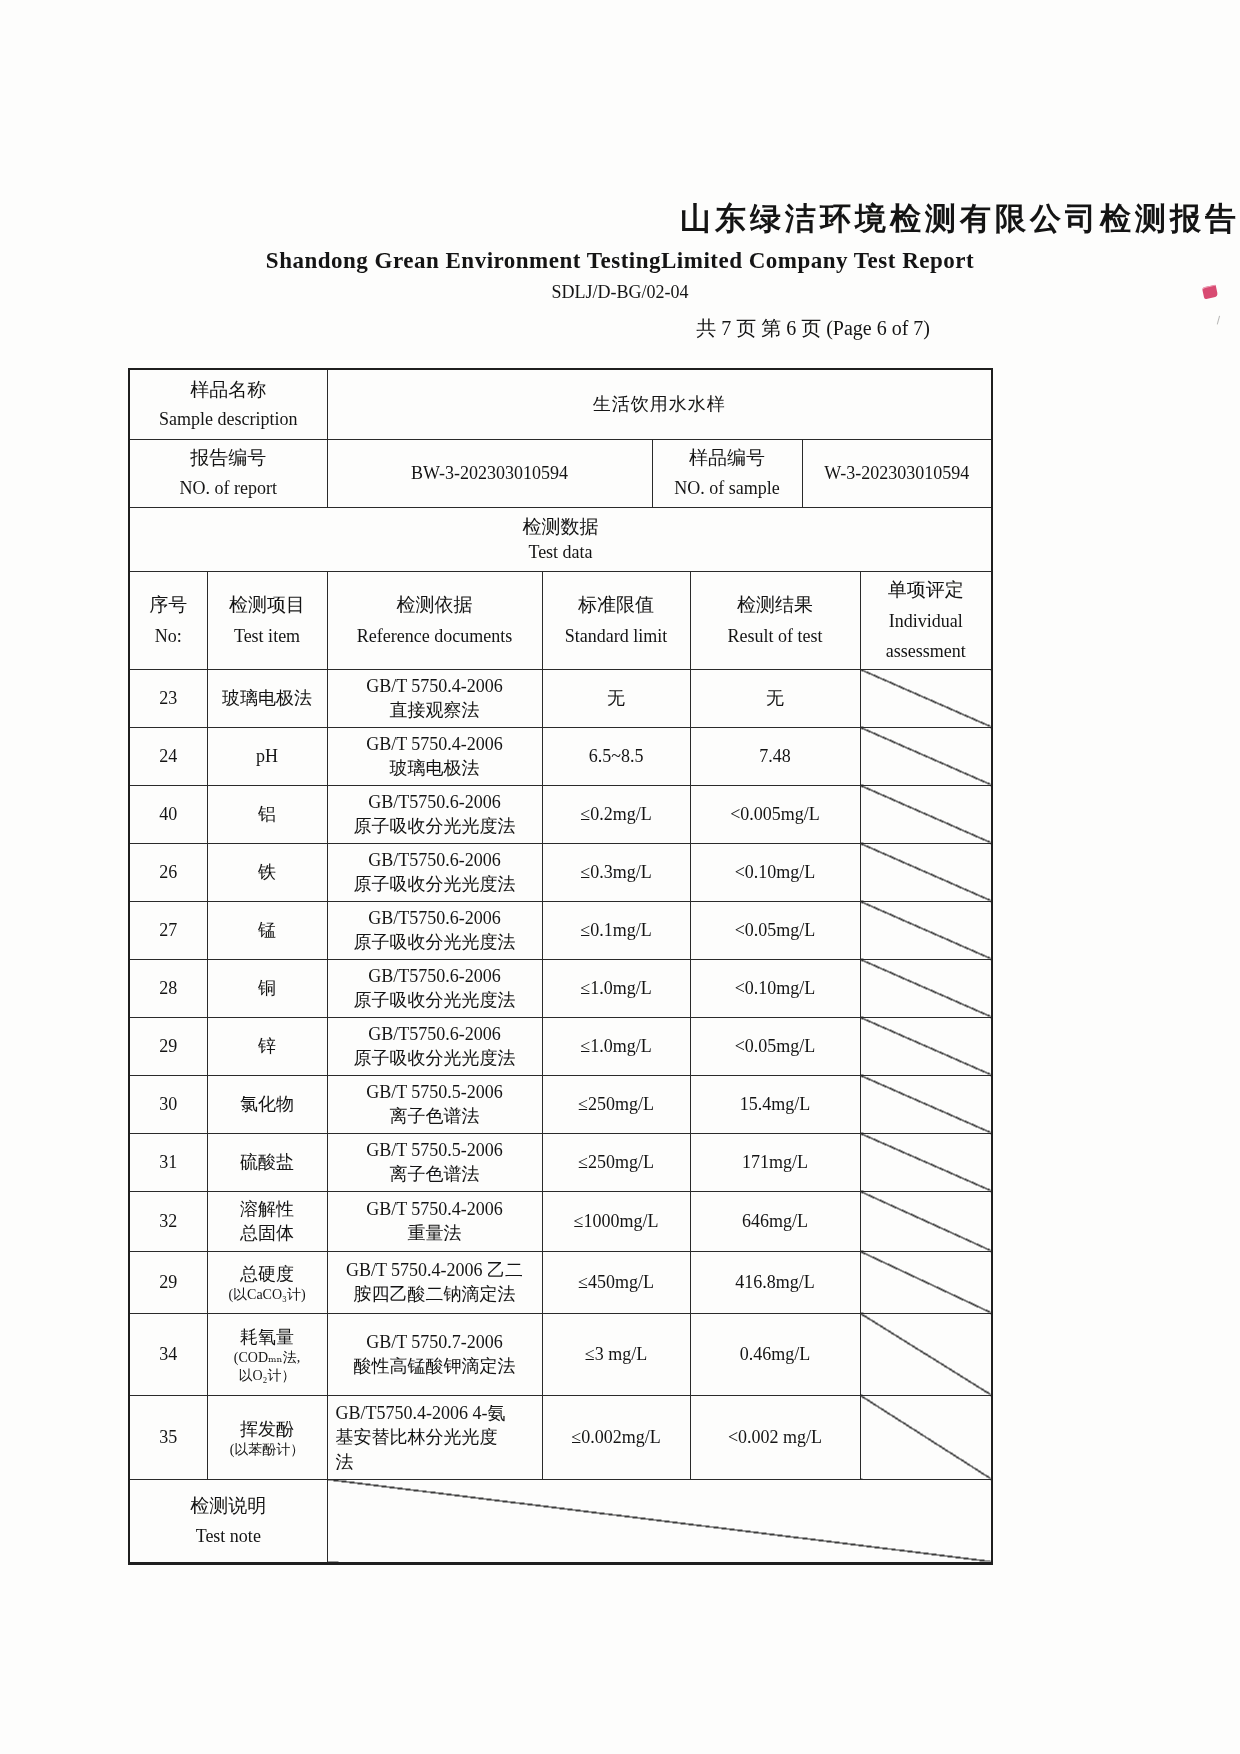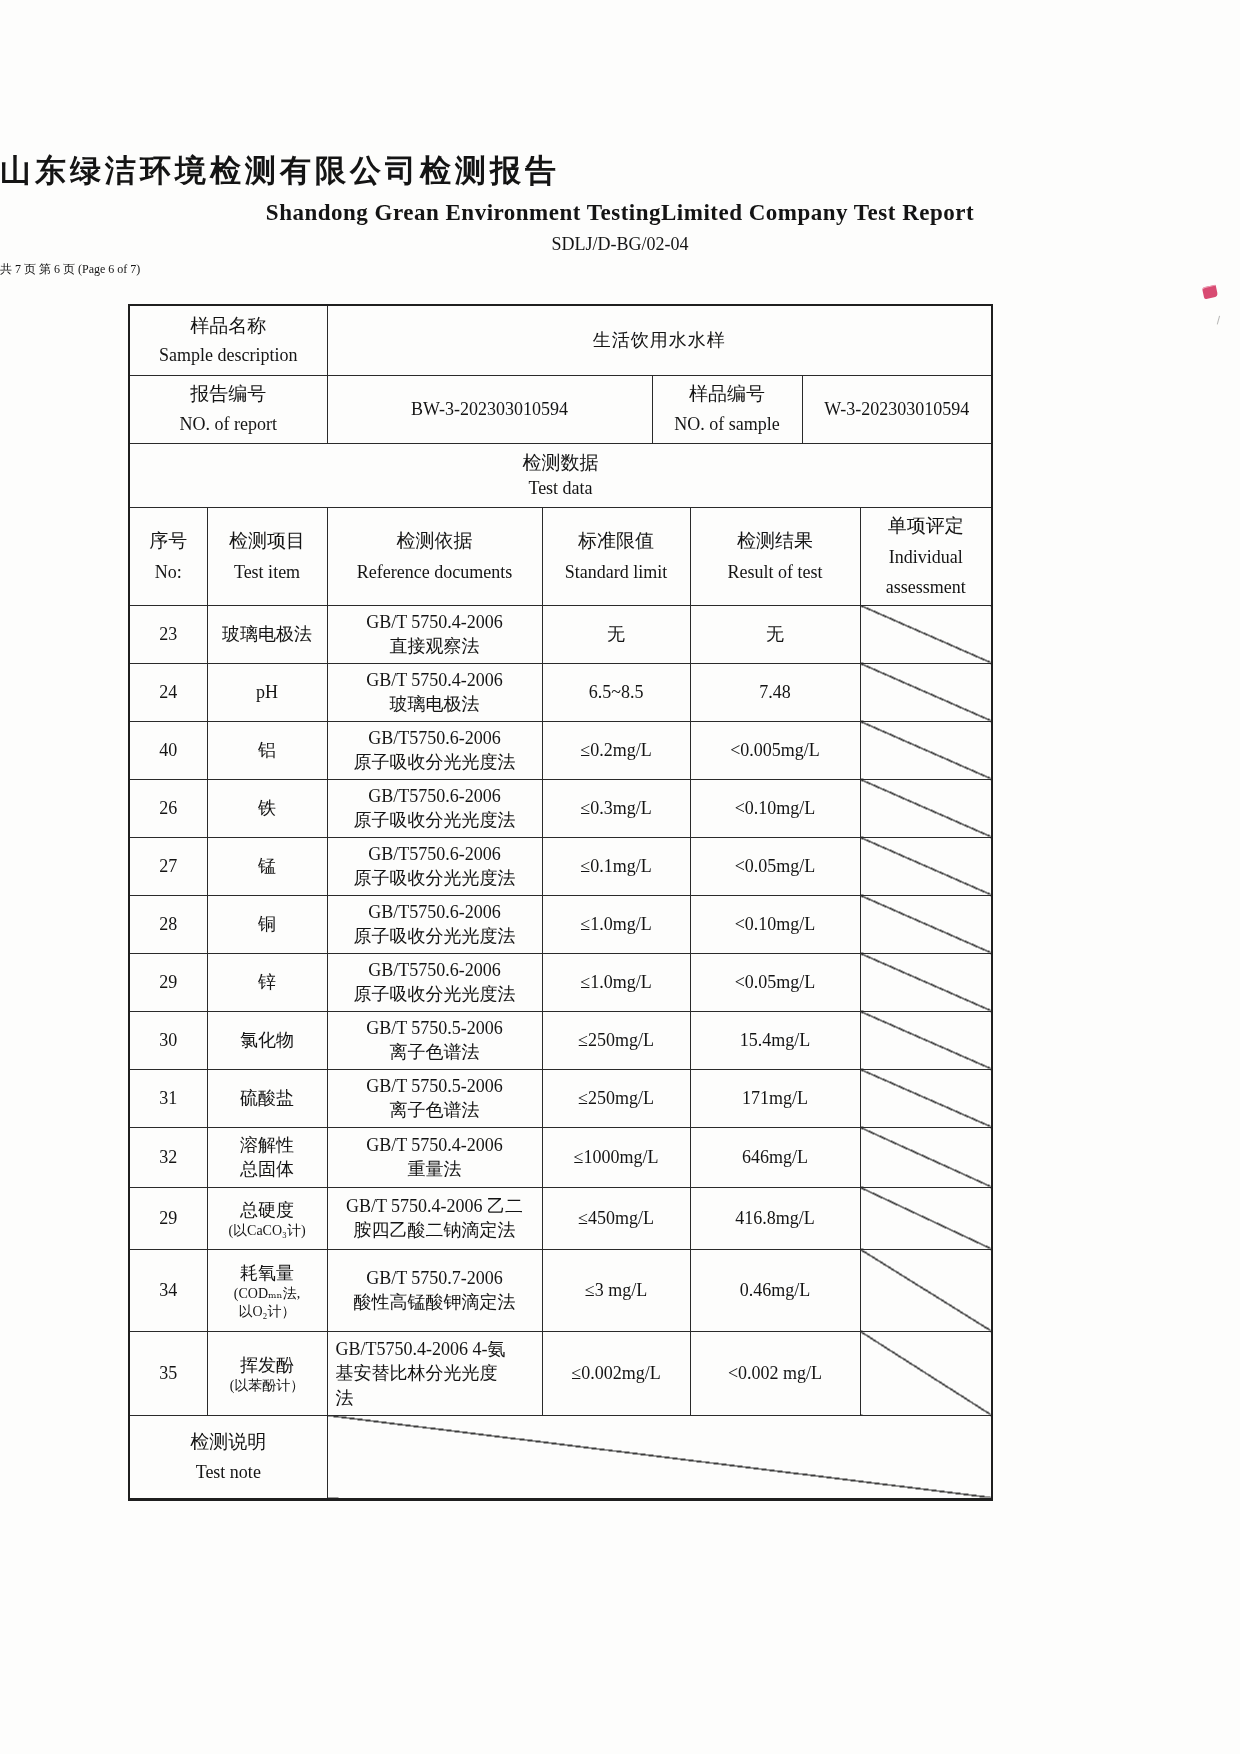--- a/index.html
+++ b/index.html
@@ -10,42 +10,43 @@
     color:#141414;
   }
   .page{
     position:relative;
     width:1240px;height:1754px;
     background:#fdfdfc;
     overflow:hidden;
   }
   .title{
     padding-top:150px;
-    text-align:left;
+    text-align:right;
     font-size:31px;
     font-weight:bold;
     letter-spacing:4px;
+    margin-top:48px;
   }
   .subtitle{
     margin-top:8px;
     text-align:center;
     font-size:23px;
     font-weight:bold;
     letter-spacing:0.5px;
   }
   .doccode{
     margin-top:8px;
     text-align:center;
     font-size:18px;
   }
   .pageinfo{
-    margin-top:6px;
-    text-align:left;
+    margin-top:12px;
+    text-align:right;
     padding-right:310px;
-    font-size:12px;
+    font-size:20px;
   }
   .red-mark{
     position:absolute;
     top:286px;left:1203px;
     width:14px;height:12px;
     background:#d84b72;
     border-radius:3px 1px 4px 2px;
     transform:rotate(-12deg);
     box-shadow:0 1px 0 #f0a8bd inset;
   }

